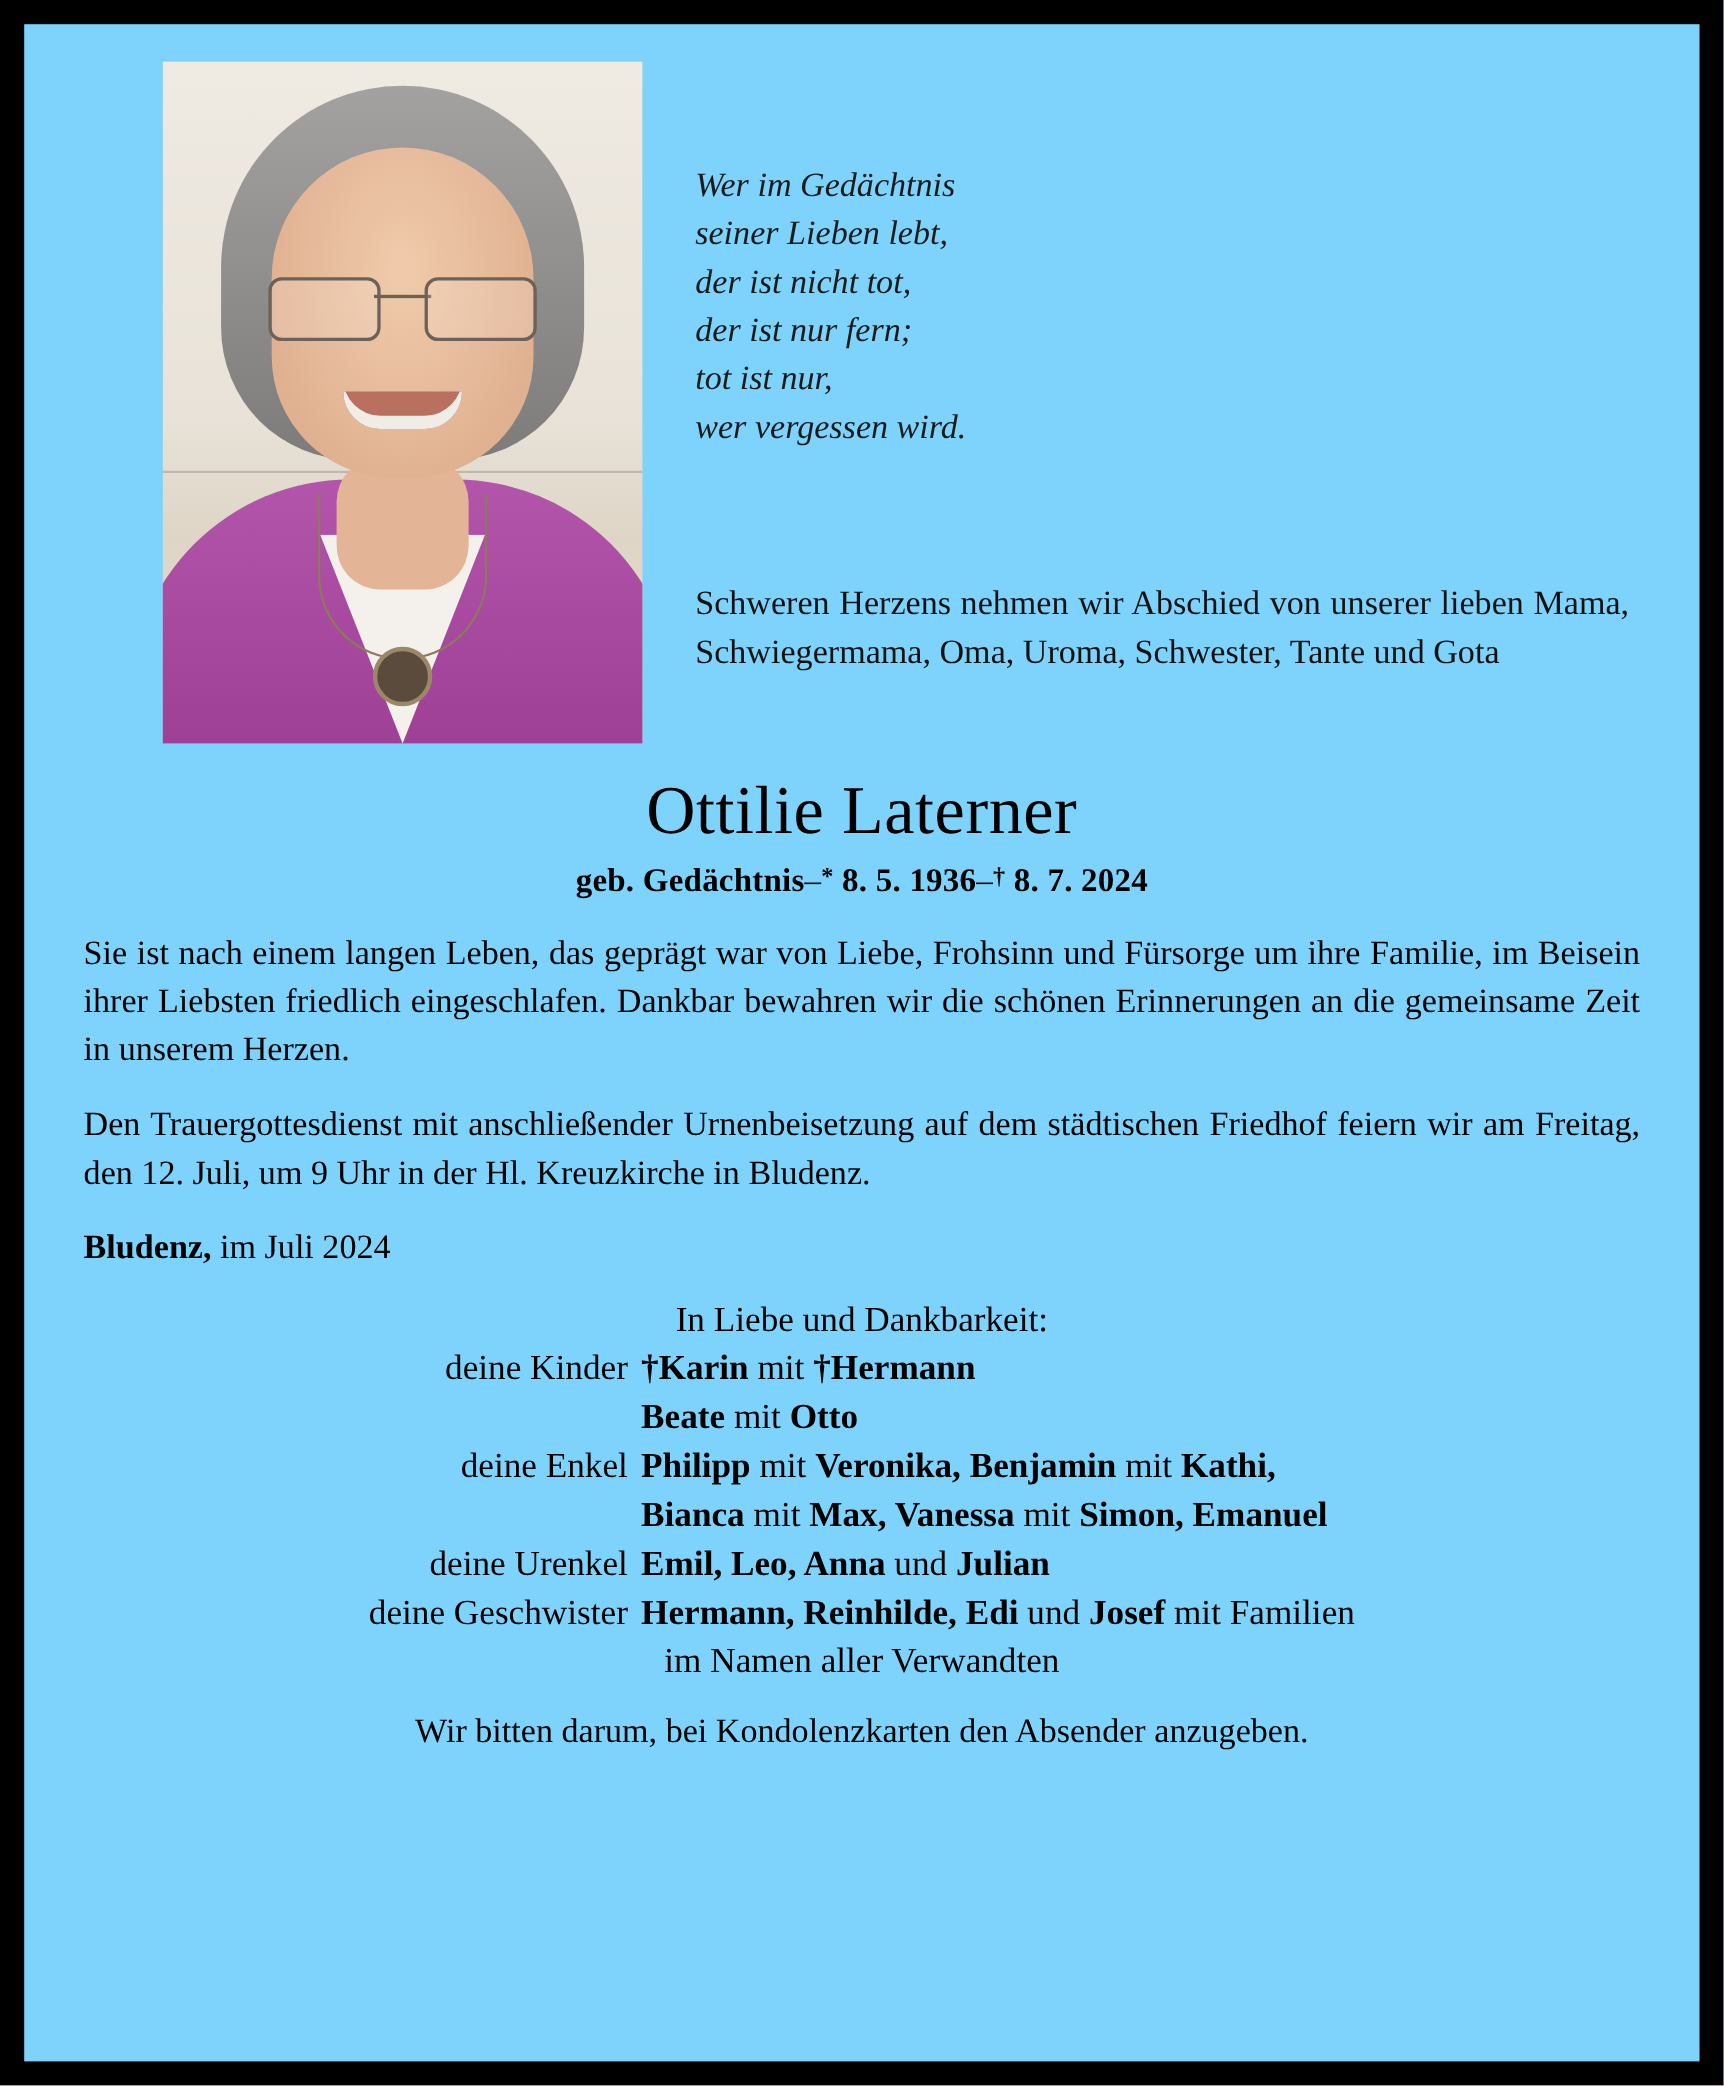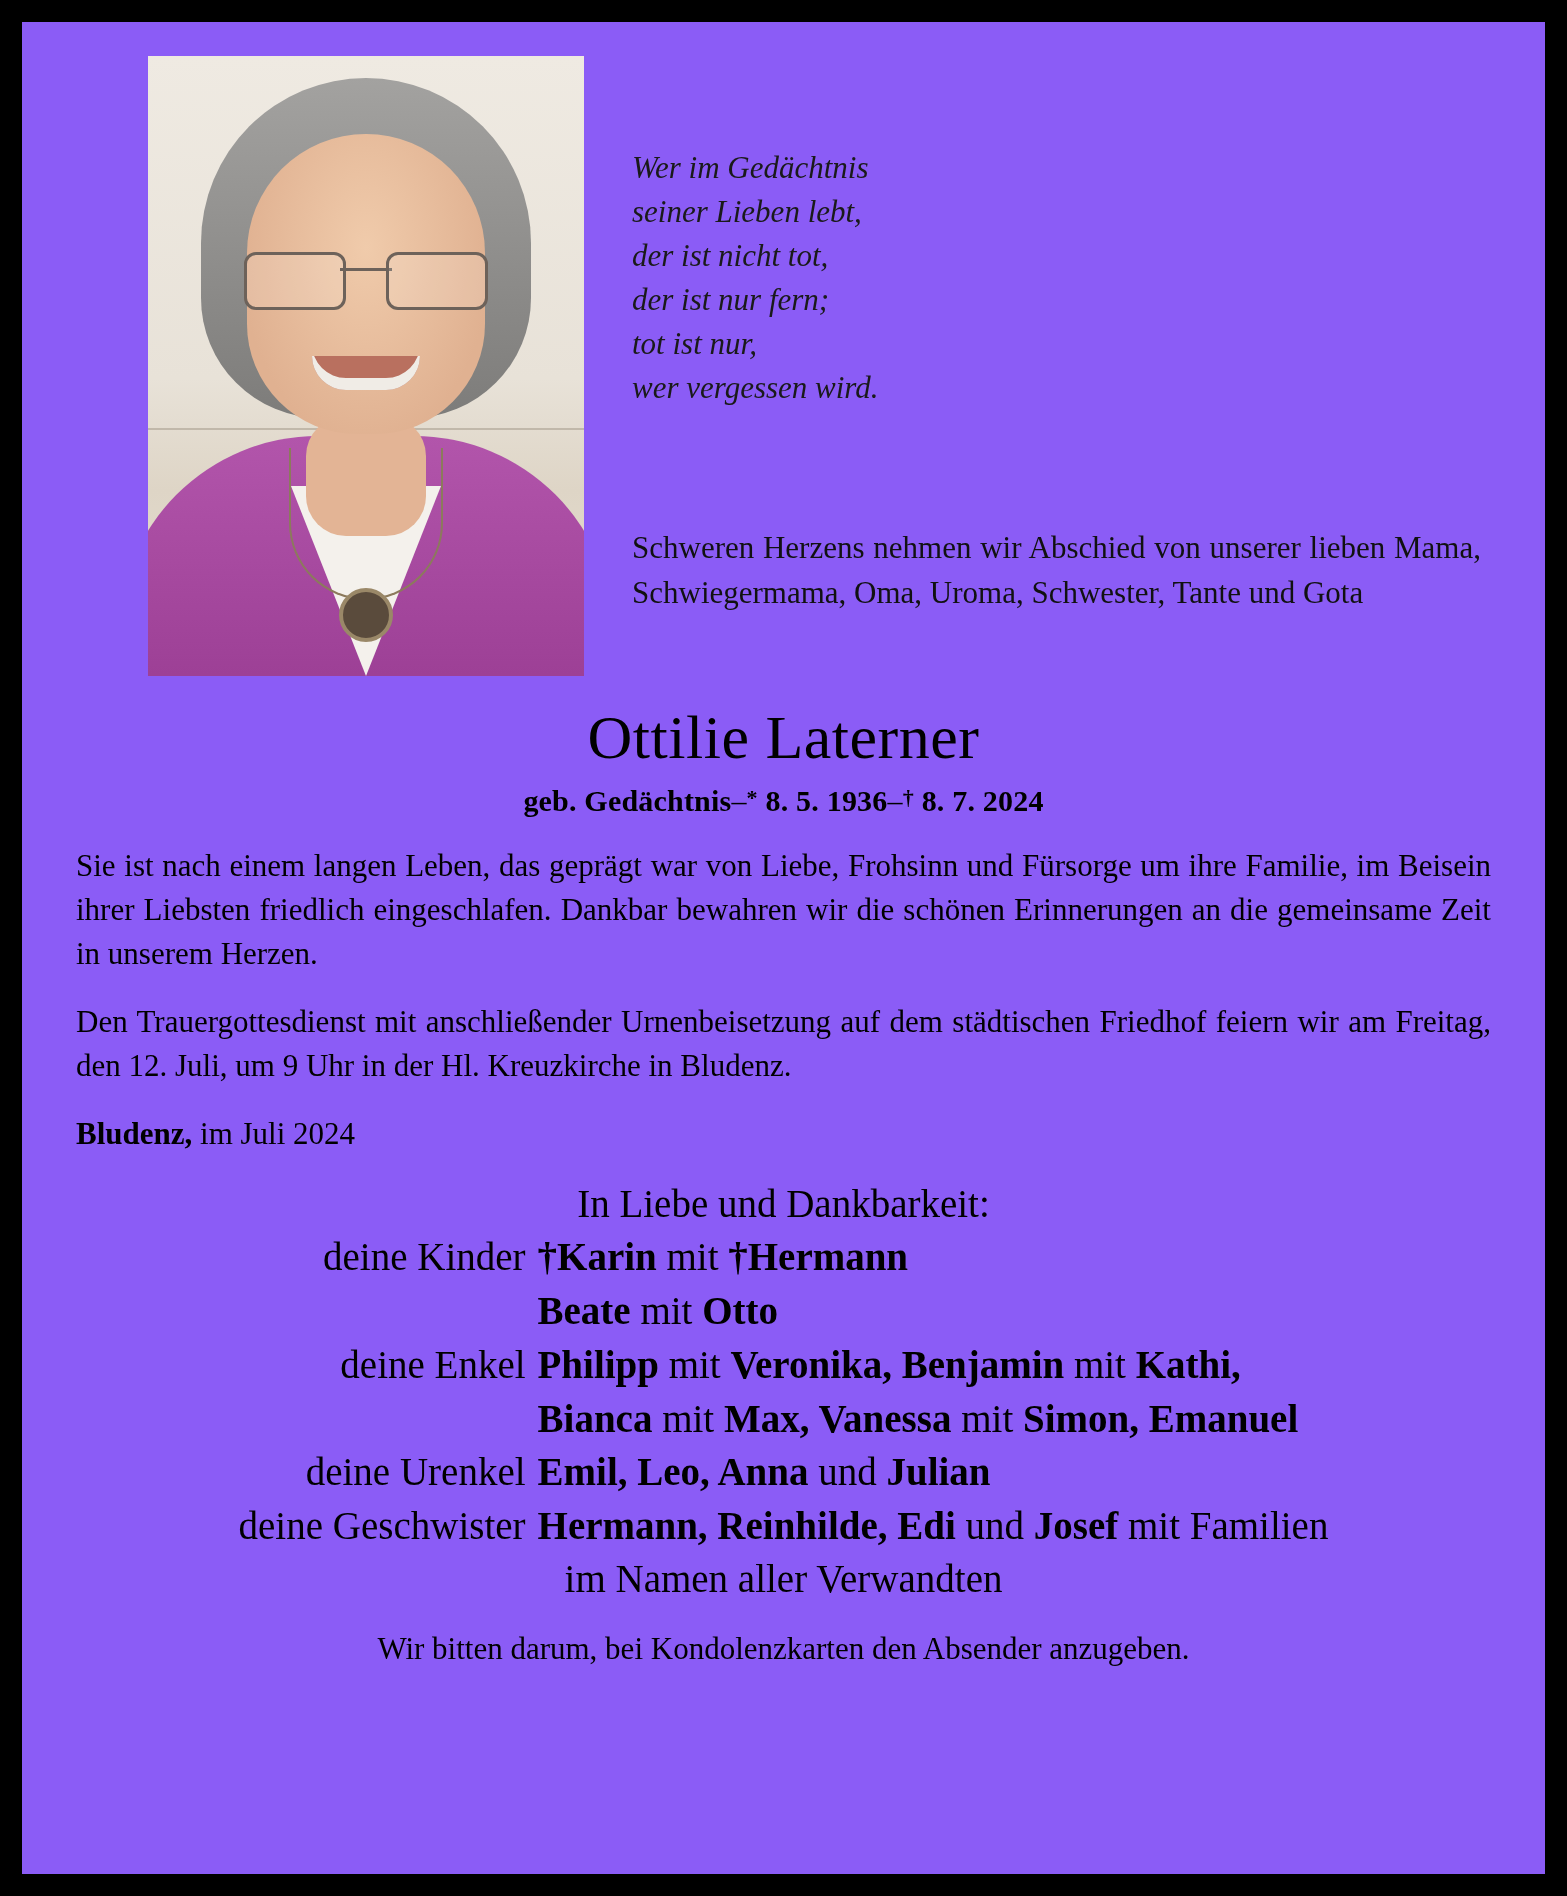--- a/index.html
+++ b/index.html
@@ -21,21 +21,21 @@
     box-sizing: border-box;
     background: #000000;
     padding: 22px;
   }
 
   .notice {
     position: relative;
     width: 100%;
     height: 100%;
     box-sizing: border-box;
-    background: #8b5cf6;
+    background: #7dd3fc;
     padding: 34px 54px 20px 54px;
   }
 
   
   .top {
     display: flex;
     align-items: flex-start;
   }
 
   .photo-wrap {
@@ -208,21 +208,21 @@
     margin: 0 0 24px 0;
     text-align: justify;
     text-align-last: left;
   }
   .place-line { font-size: 31px; margin-top: 4px; }
   .place-line b { font-weight: bold; }
 
   
   .family {
     margin-top: 22px;
-    font-size: 39px;
+    font-size: 32px;
     line-height: 1.33;
   }
   .fam-center { text-align: center; }
   .fam-rows {
     display: table;
     margin: 0 auto;
     border-collapse: collapse;
   }
   .fam-row { display: table-row; }
   .fam-label, .fam-names {

